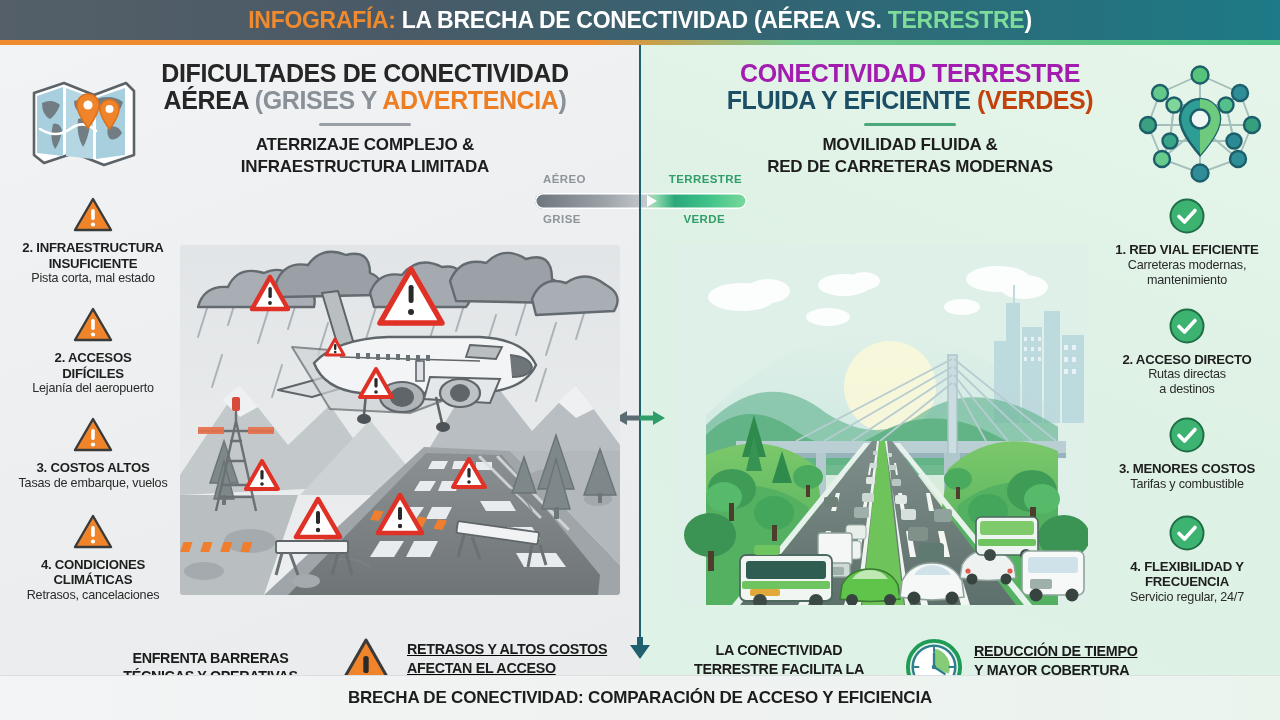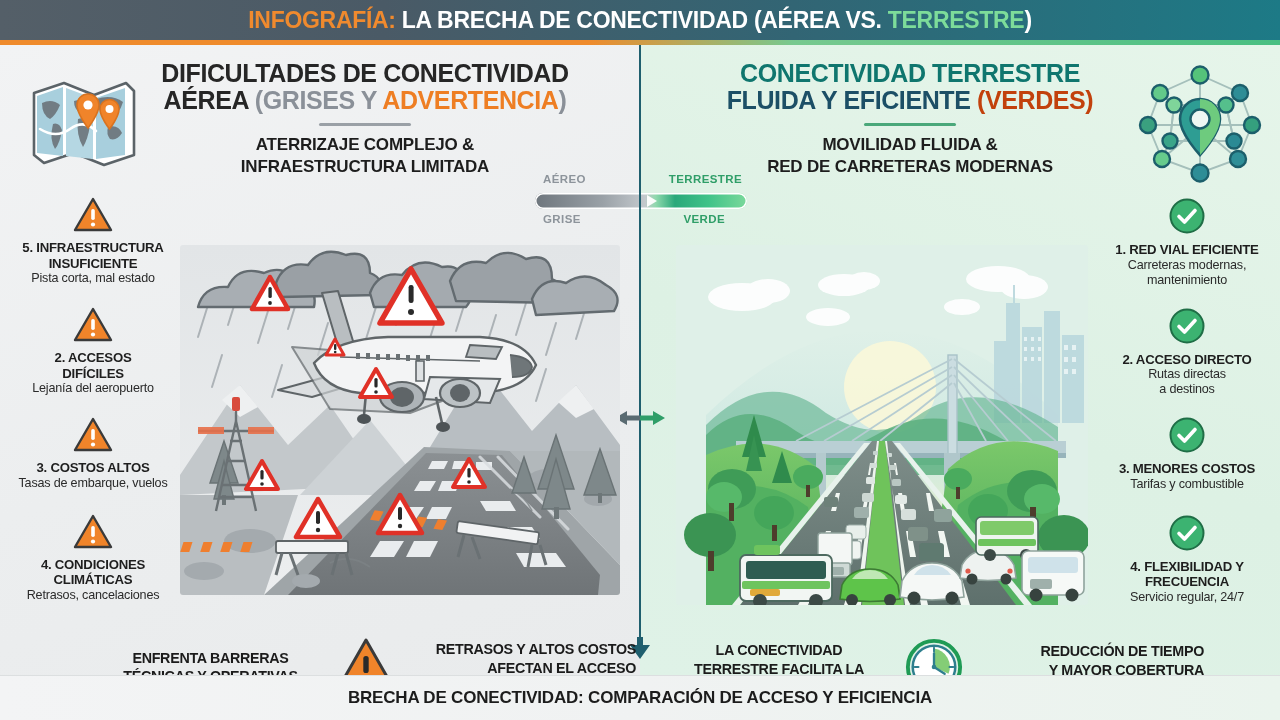--- a/index.html
+++ b/index.html
@@ -52,21 +52,21 @@
   .head-block { position: absolute; top: 15px; text-align: center; }
   .head-left  { left: 150px; width: 430px; }
   .head-right { left: 700px; width: 420px; }
   .head-l1, .head-l2 {
     font-size: 25px; font-weight: bold; line-height: 27px;
     letter-spacing: -0.4px; white-space: nowrap;
   }
   .head-left .head-l1, .head-left .head-l2 { color: #262626; }
   .head-left .accent-gray   { color: #8a9098; }
   .head-left .accent-orange { color: #ee7e23; }
-  .head-right .head-l1 { color: #0f766e; }
+  .head-right .head-l1 { color: #a21caf; }
   .head-right .head-l2 { color: #1c4f66; }
   .head-right .accent-green { color: #c2410c; }
 
   .rule {
     width: 92px; height: 3px; margin: 9px auto 8px auto;
     border-radius: 2px;
   }
   .rule-left  { background: #9aa0a6; }
   .rule-right { background: #4aa87a; }
 
@@ -126,21 +126,21 @@
 
   
   .summary { position: absolute; top: 592px; display: flex; align-items: center; }
   .summary-left  { left: 96px;  width: 540px; }
   .summary-right { left: 664px; width: 540px; }
   .sum-text-a {
     font-size: 14.3px; font-weight: bold; color: #1b1b1b;
     line-height: 18.5px; text-align: center; letter-spacing: -0.3px;
   }
   .sum-icon { margin: 0 10px; flex: 0 0 auto; }
-  .sum-block-b { text-align: right; }
+  .sum-block-b { text-align: left; text-decoration: underline; }
   .sum-text-b {
     font-size: 14.3px; font-weight: bold; color: #1b1b1b;
     line-height: 18.5px; letter-spacing: -0.3px;
   }
   .sum-note { font-size: 13.2px; color: #2c2c2c; line-height: 17px; letter-spacing: -0.2px; }
 
   
   .footer {
     position: absolute; left: 0; top: 675px; width: 1280px; height: 45px;
     background: linear-gradient(90deg, #f3f4f5 0%, #f0f2f2 50%, #eaf4ed 100%);
@@ -268,21 +268,21 @@
 
     <div class="list list-left">
       <div class="list-item">
         <div class="badge">
           <svg viewBox="0 0 40 36" width="40" height="36">
               <path d="M20 2 L38 33 L2 33 Z" fill="#f0842a" stroke="#3a3a3a" stroke-width="2.4" stroke-linejoin="round"></path>
               <rect x="18.2" y="12" width="3.6" height="11" rx="1.7" fill="#ffffff"></rect>
               <circle cx="20" cy="27.5" r="2.1" fill="#ffffff"></circle>
             </svg>
         </div>
-        <div class="li-title">5. INFRAESTRUCTURA</div>
+        <div class="li-title">2. INFRAESTRUCTURA</div>
         <div class="li-title">INSUFICIENTE</div>
         <div class="li-desc">Pista corta, mal estado</div>
       </div>
       <div class="list-item">
         <div class="badge">
           <svg viewBox="0 0 40 36" width="40" height="36">
               <path d="M20 2 L38 33 L2 33 Z" fill="#f0842a" stroke="#3a3a3a" stroke-width="2.4" stroke-linejoin="round"></path>
               <rect x="18.2" y="12" width="3.6" height="11" rx="1.7" fill="#ffffff"></rect>
               <circle cx="20" cy="27.5" r="2.1" fill="#ffffff"></circle>
             </svg>

